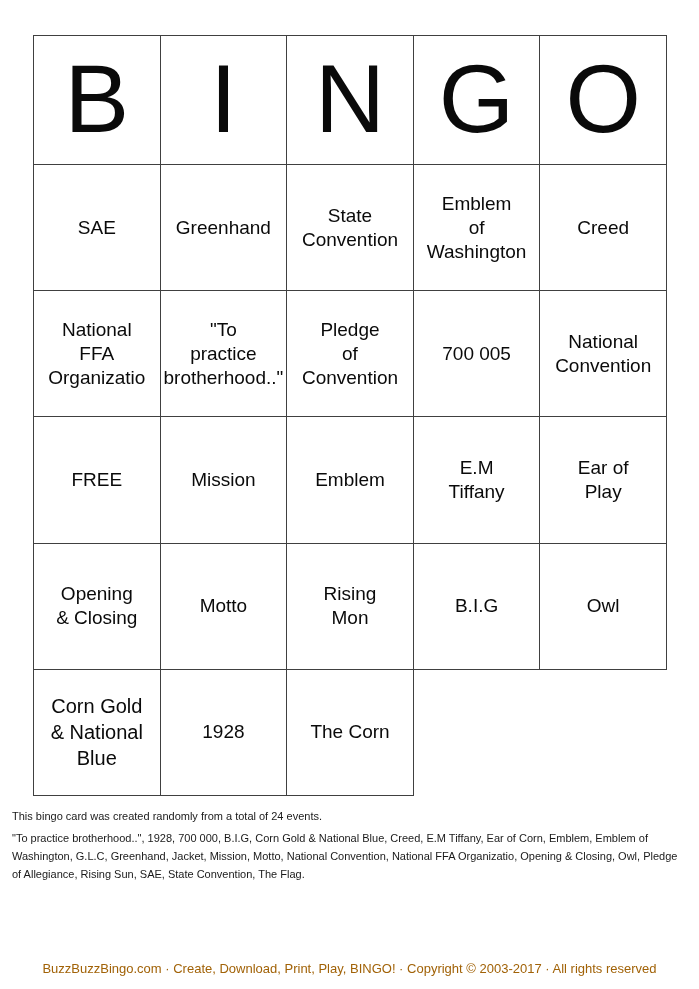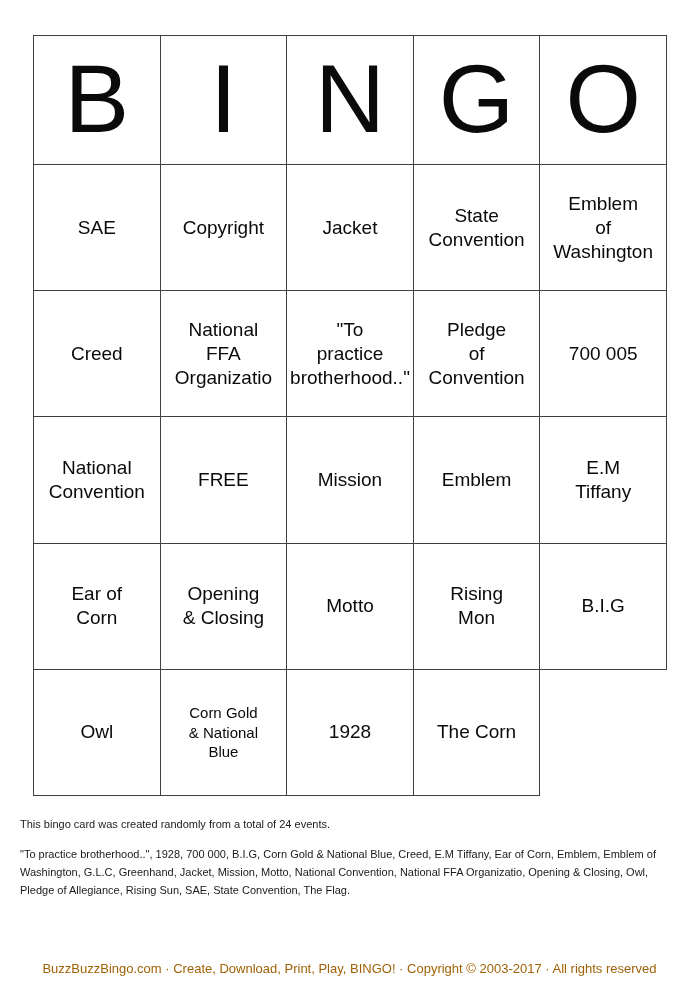--- a/index.html
+++ b/index.html
@@ -36,27 +36,27 @@
     font-weight: 400;
     padding-bottom: 4px;
   }
   .event-cell {
     font-size: 19px;
     line-height: 1.26;
     white-space: pre-line;
     padding: 4px;
     color: #0a0a0a;
   }
-  .event-cell.small-text { font-size: 15px; line-height: 1.3; }
+  .event-cell.small-text { font-size: 20px; line-height: 1.3; }
 
   .notes {
     position: absolute; left: 8px; top: 803px; width: 684px;
     font-size: 11px; line-height: 18px; color: #1a1a1a;
   }
-  .notes .note-line { margin: 12px; }
+  .notes .note-line { margin: 4px; }
 
   .site-footer {
     position: absolute; left: 0; top: 960px; width: 699px;
     text-align: center;
     font-size: 13px; line-height: 18px; color: #a16207;
   }
 </style>
 </head>
 <body>
 
@@ -64,22 +64,21 @@
 
   <div class="bingo-table">
 
     <div class="cell header-cell">B</div>
     <div class="cell header-cell">I</div>
     <div class="cell header-cell">N</div>
     <div class="cell header-cell">G</div>
     <div class="cell header-cell">O</div>
 
     <div class="cell event-cell">SAE</div>
-    <div class="cell event-cell">Copyright</div>
-    <div class="cell event-cell">Jacket</div>
+    <div class="cell event-cell">Greenhand</div>
     <div class="cell event-cell">State
 Convention</div>
 
     <div class="cell event-cell">Emblem
 of
 Washington</div>
     <div class="cell event-cell">Creed</div>
     <div class="cell event-cell">National
 FFA
 Organizatio</div>
@@ -93,21 +92,21 @@
     <div class="cell event-cell">700 005</div>
     <div class="cell event-cell">National
 Convention</div>
     <div class="cell event-cell">FREE</div>
     <div class="cell event-cell">Mission</div>
     <div class="cell event-cell">Emblem</div>
 
     <div class="cell event-cell">E.M
 Tiffany</div>
     <div class="cell event-cell">Ear of
-Corn</div>
+Play</div>
     <div class="cell event-cell">Opening
 &amp; Closing</div>
     <div class="cell event-cell">Motto</div>
     <div class="cell event-cell">Rising
 Mon</div>
 
     <div class="cell event-cell">B.I.G</div>
     <div class="cell event-cell">Owl</div>
     <div class="cell event-cell small-text">Corn Gold
 &amp; National

